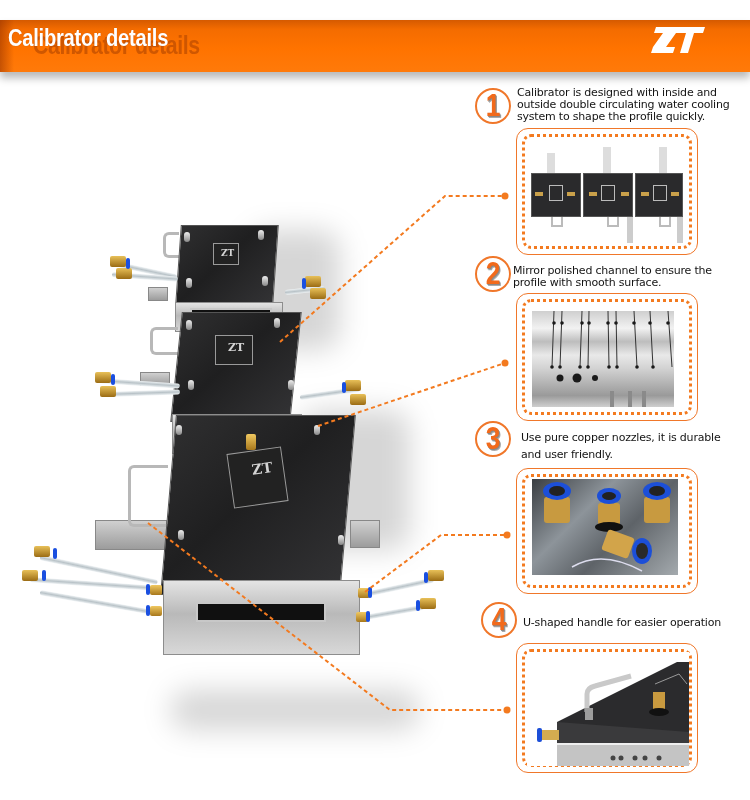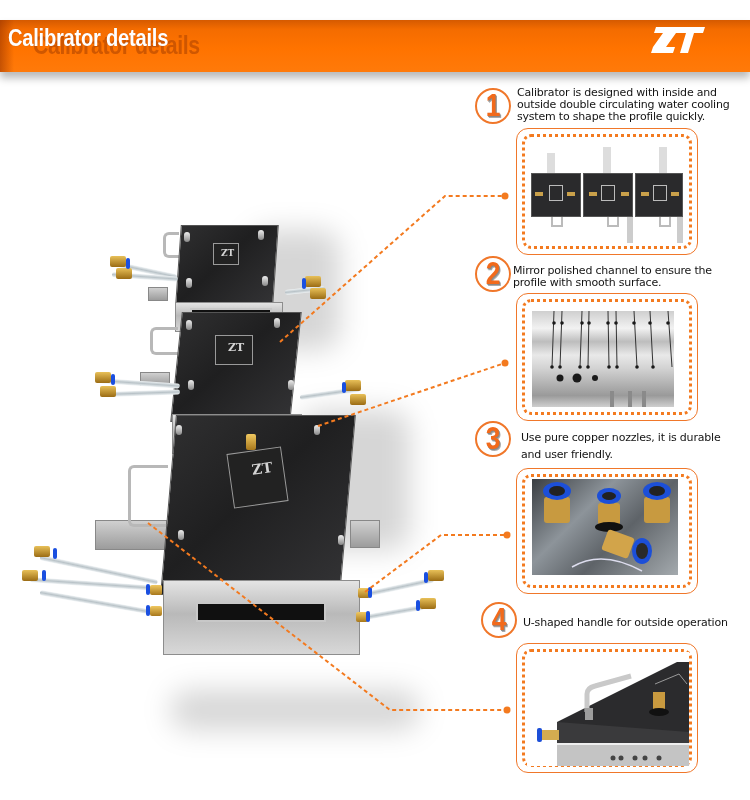--- a/index.html
+++ b/index.html
@@ -315,21 +315,21 @@
       <ellipse cx="110" cy="72" rx="10" ry="13" fill="#1c4fd8"></ellipse>
         <ellipse cx="110" cy="72" rx="6" ry="8" fill="#2a2a2a"></ellipse>
       <path d="M40 88 Q70 70 110 92" stroke="#dde" stroke-width="1.5" fill="none"></path>
     </svg>
   </div>
 </div>
 
 <div class="badge" style="left:481px;top:602px;">
   <span>4</span>
 </div>
-<div class="feature-text" style="left:523px;top:617px;">U-shaped handle for outside operation</div>
+<div class="feature-text" style="left:523px;top:617px;">U-shaped handle for easier operation</div>
 <div class="frame" style="left:516px;top:643px;width:182px;height:130px;">
   <div class="frame-inner"></div>
   <div class="thumb" style="left:10px;top:8px;width:162px;height:114px;background:#fff;">
     <svg width="162" height="114" viewBox="0 0 162 114">
       <polygon points="30,70 150,10 162,10 162,80 30,92" fill="#2b2b2d"></polygon>
       <polygon points="30,70 162,80 162,92 30,92" fill="#3a3a3c"></polygon>
       <rect x="30" y="92" width="132" height="22" fill="#c4c4c4"></rect>
       <line x1="30" y1="92" x2="162" y2="92" stroke="#eee" stroke-width="2"></line>
       <path d="M60 60 L60 42 Q60 36 68 34 L104 24" stroke="#c9c9c9" stroke-width="5" fill="none"></path>
       <rect x="58" y="56" width="8" height="12" fill="#9d9d9d"></rect>

